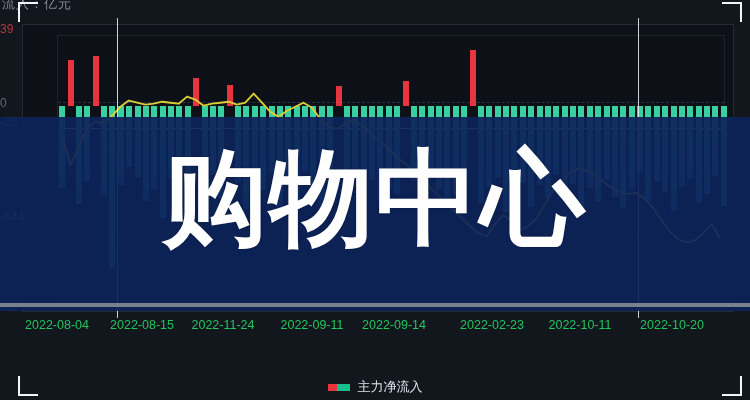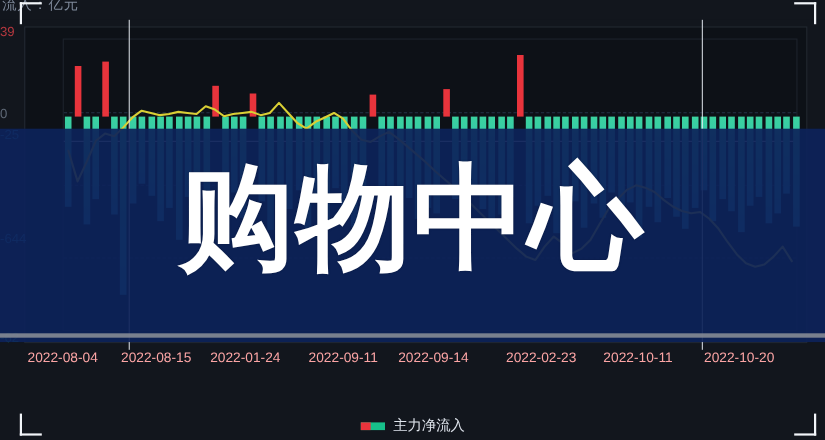--- a/index.html
+++ b/index.html
@@ -30,21 +30,21 @@
   .bar.neg{ background:linear-gradient(180deg,#3ad29f 0%,#2aa9cf 100%); }
   .bar.pos{ background:#e8343c; }
 
   
   .idx-svg{ position:absolute; left:0; top:0; width:100%; height:100%; }
 
   
   .ylab{ position:absolute; font-size:12px; white-space:nowrap; }
 
   
-  .xlab{ position:absolute; top:318px; font-size:12.5px; color:#fca5a5;
+  .xlab{ position:absolute; top:318px; font-size:12.5px; color:#22c55e;
       white-space:nowrap; transform:translateX(-50%);text-align:center; }
 
   
   .vline{ position:absolute; top:18px; width:1px; background:#e9eef5; opacity:.88; }
 
   
   .legend{ position:absolute; left:0; top:352px; width:750px; height:22px;
       display:flex; justify-content:center; align-items:center; gap:118px; }
   .leg-item{ display:flex; align-items:center; gap:8px;margin-top:48px; }
   .leg-mark{ width:22px; height:7px; position:relative; }
@@ -197,21 +197,21 @@
       <div class="ylab" style="left: 0px; top: 22px; color: rgb(181, 56, 63);">39</div>
       <div class="ylab" style="left: 0px; top: 96px; color: rgb(93, 103, 117);">0</div>
       <div class="ylab" style="left: 0px; top: 115px; color: rgb(46, 136, 196);">-25</div>
       <div class="ylab" style="left: 0px; top: 210px; color: rgb(46, 136, 196);">-644</div>
       <div class="ylab" style="left: 0px; top: 300px; color: rgb(31, 174, 134);">-62</div>
     </div>
 
   <div id="xlabels">
       <div class="xlab" style="left: 57px;">2022-08-04</div>
       <div class="xlab" style="left: 142px;">2022-08-15</div>
-      <div class="xlab" style="left: 223px;">2022-01-24</div>
+      <div class="xlab" style="left: 223px;">2022-11-24</div>
       <div class="xlab" style="left: 312px;">2022-09-11</div>
       <div class="xlab" style="left: 394px;">2022-09-14</div>
       <div class="xlab" style="left: 492px;">2022-02-23</div>
       <div class="xlab" style="left: 580px;">2022-10-11</div>
       <div class="xlab" style="left: 672px;">2022-10-20</div>
     </div>
 
   <div class="vline" style="left:117px; height:300px"></div>
   <div class="vline" style="left:638px; height:300px"></div>
 

